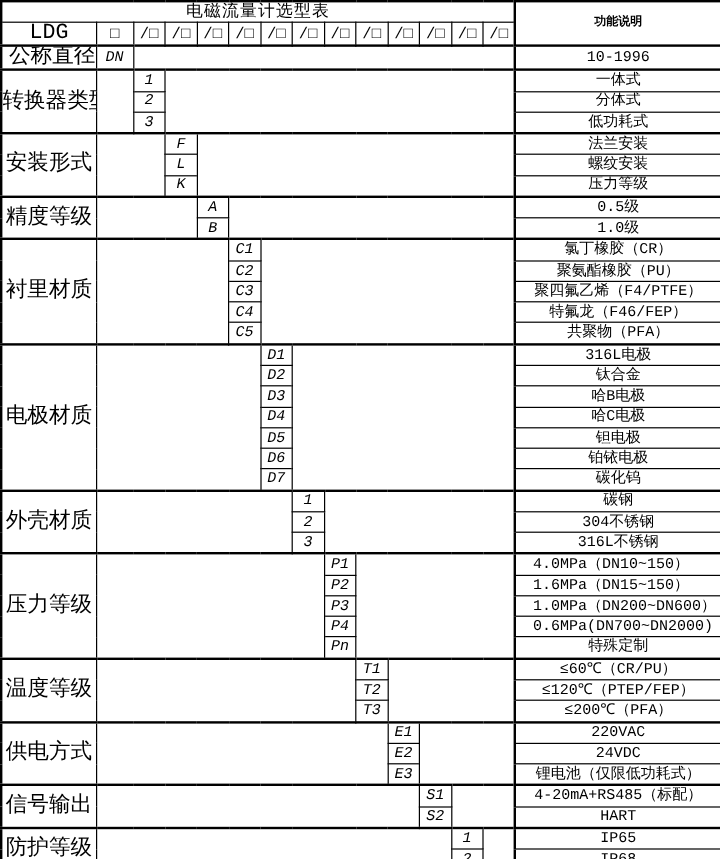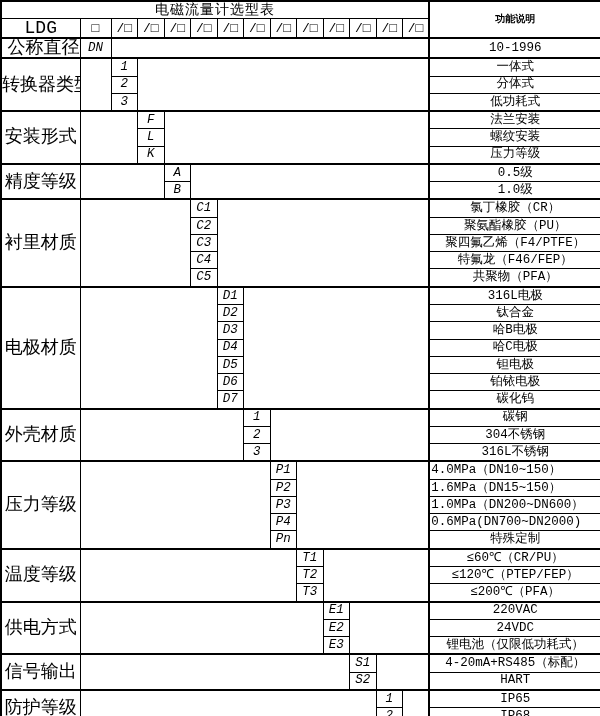--- a/index.html
+++ b/index.html
@@ -9,21 +9,21 @@
      font-size:13px;color:#000;text-align:center;vertical-align:middle;
      overflow:hidden;white-space:nowrap;}
   thead tr{height:17px;}
   td.title{font-size:14px;font-weight:normal;letter-spacing:1px;}
   td.fhead{font-size:10px;font-weight:bold;border-left-width:2px;}
   td.cat{font-size:18px;}
   td.cat.left{text-align:right;padding-left:2px;}
   td.code{font-size:12.5px;font-style:italic;}
   td.box{font-size:13px;}
   td.func{border-left-width:2px;font-size:12.5px;}
-  td.func.left{text-align:left;padding-left:1px;}
+  td.func.left{text-align:left;padding-left:14px;}
   tr.band td{border-top-width:2px;}
   table{border:2px solid #000;}
 </style>
 </head>
 <body>
 
 <table>
   <colgroup>
     <col style="width:79px">
     <col style="width:31px">

